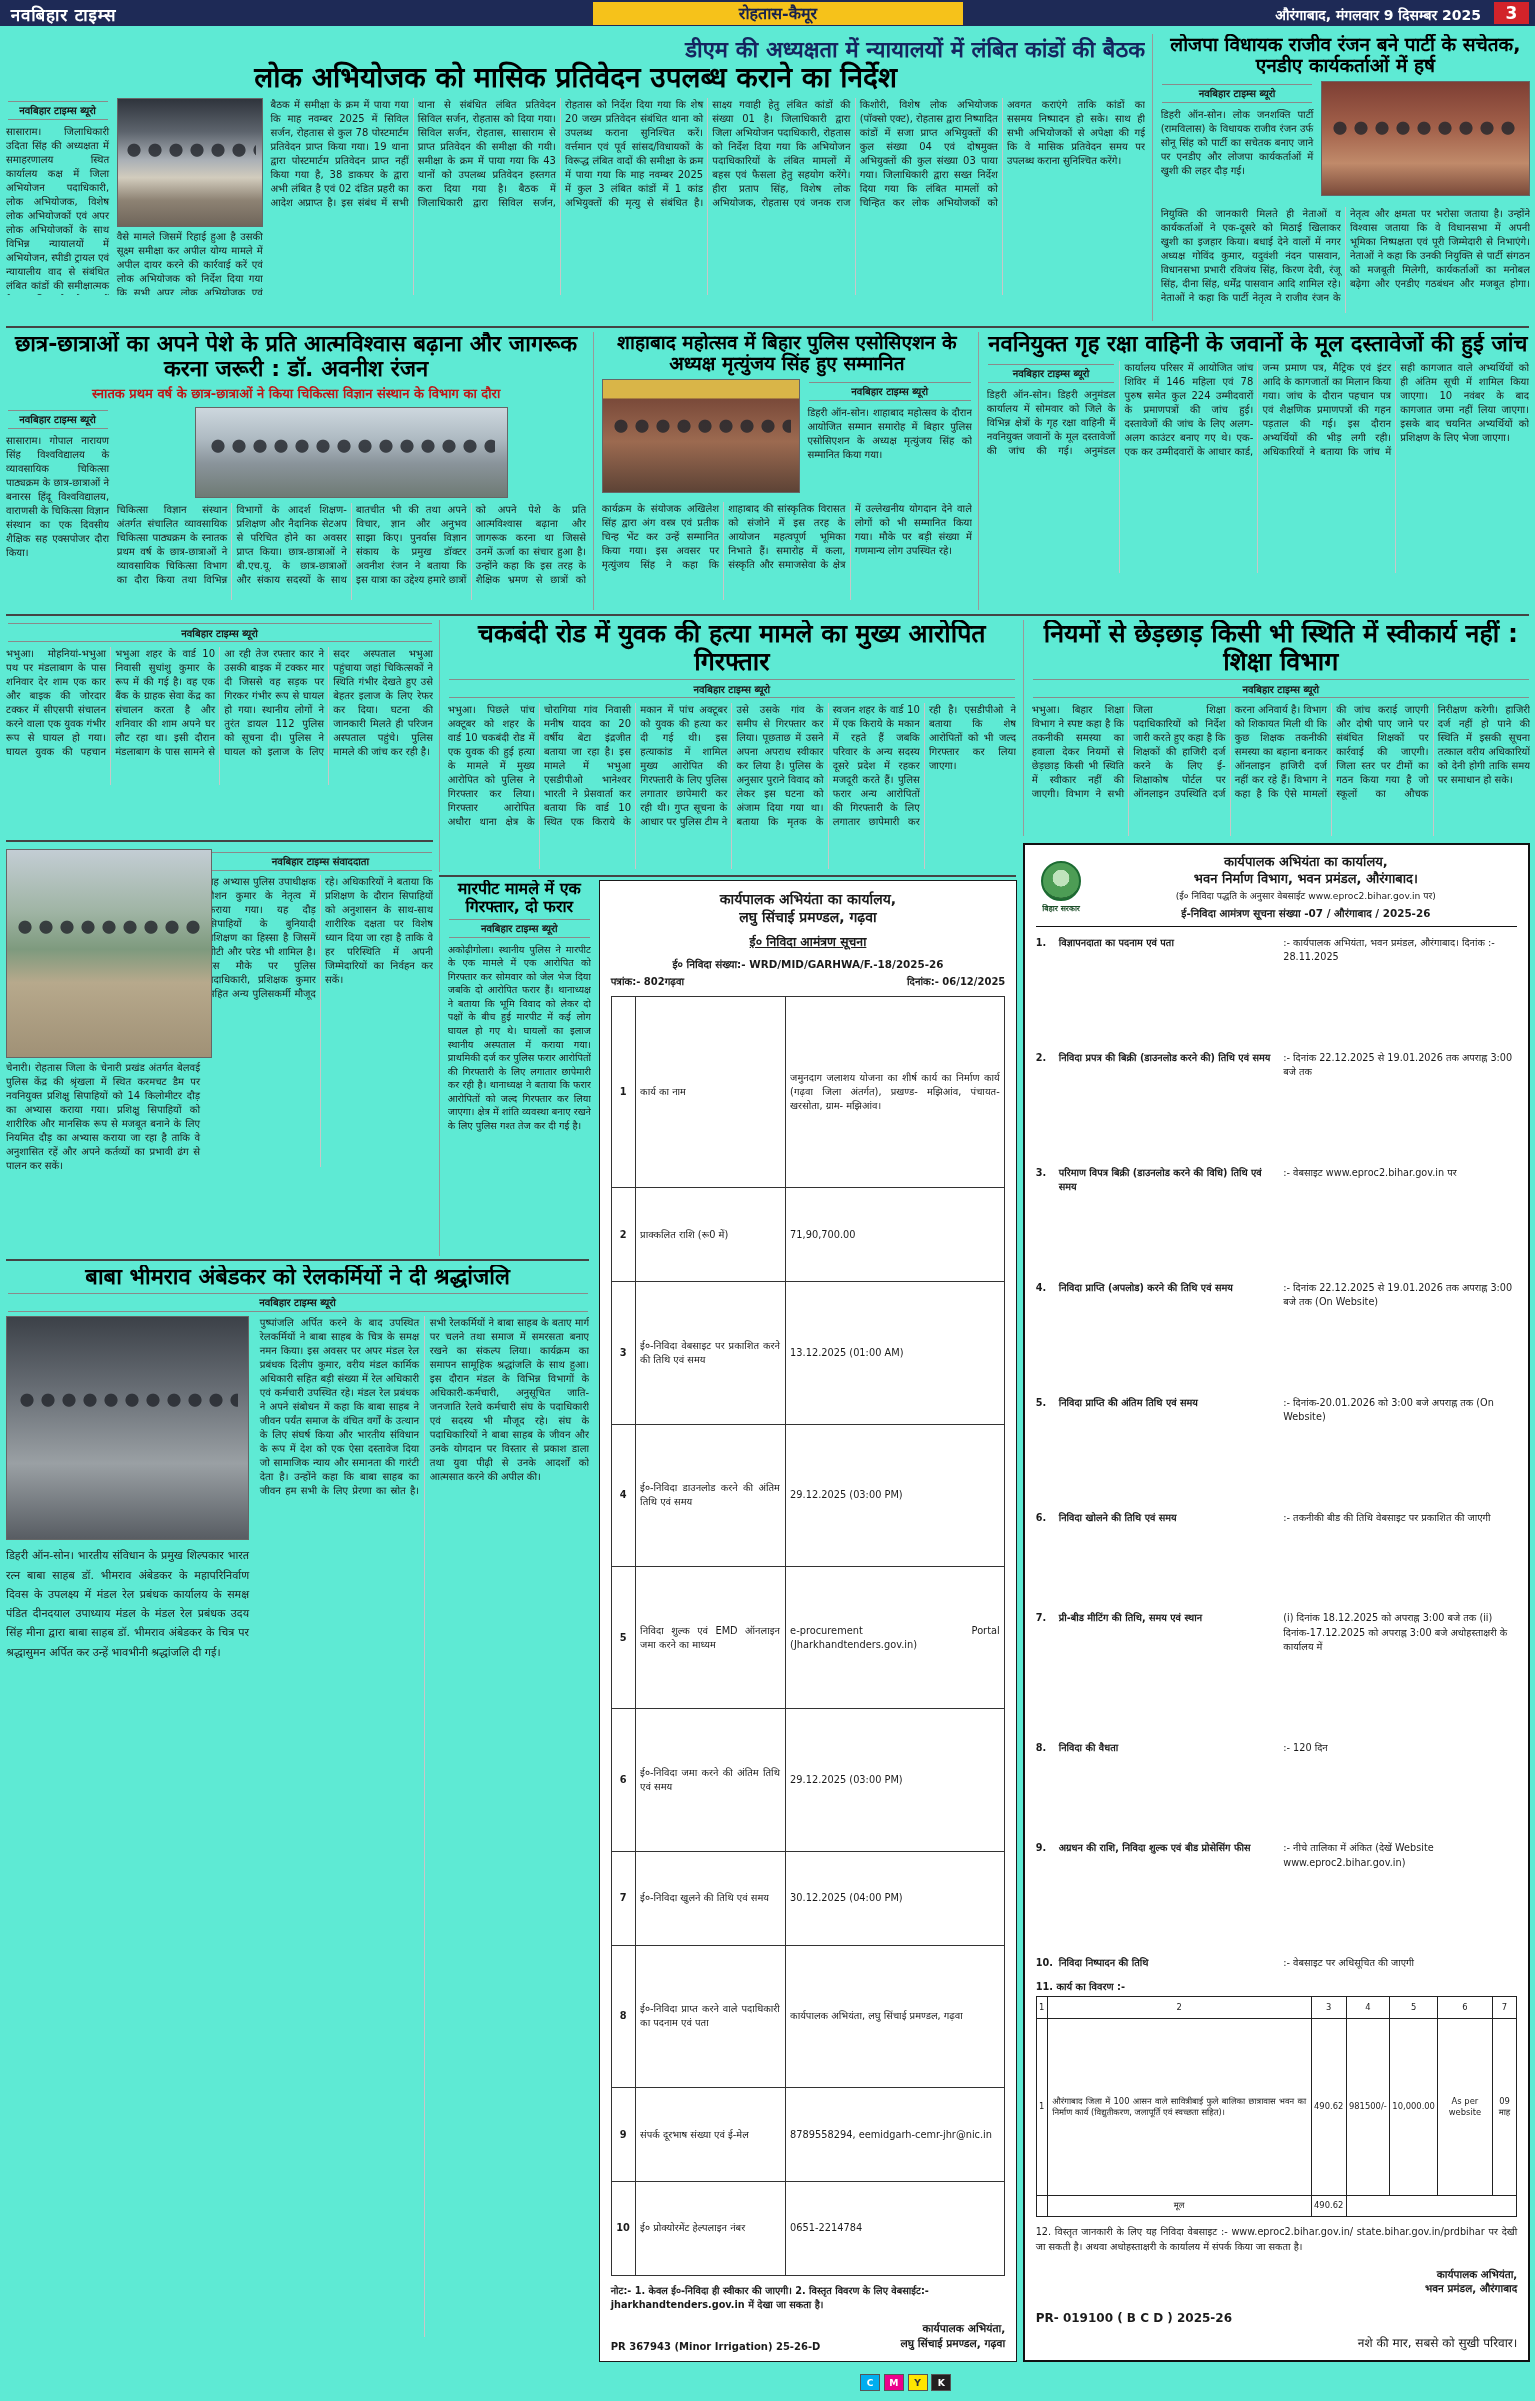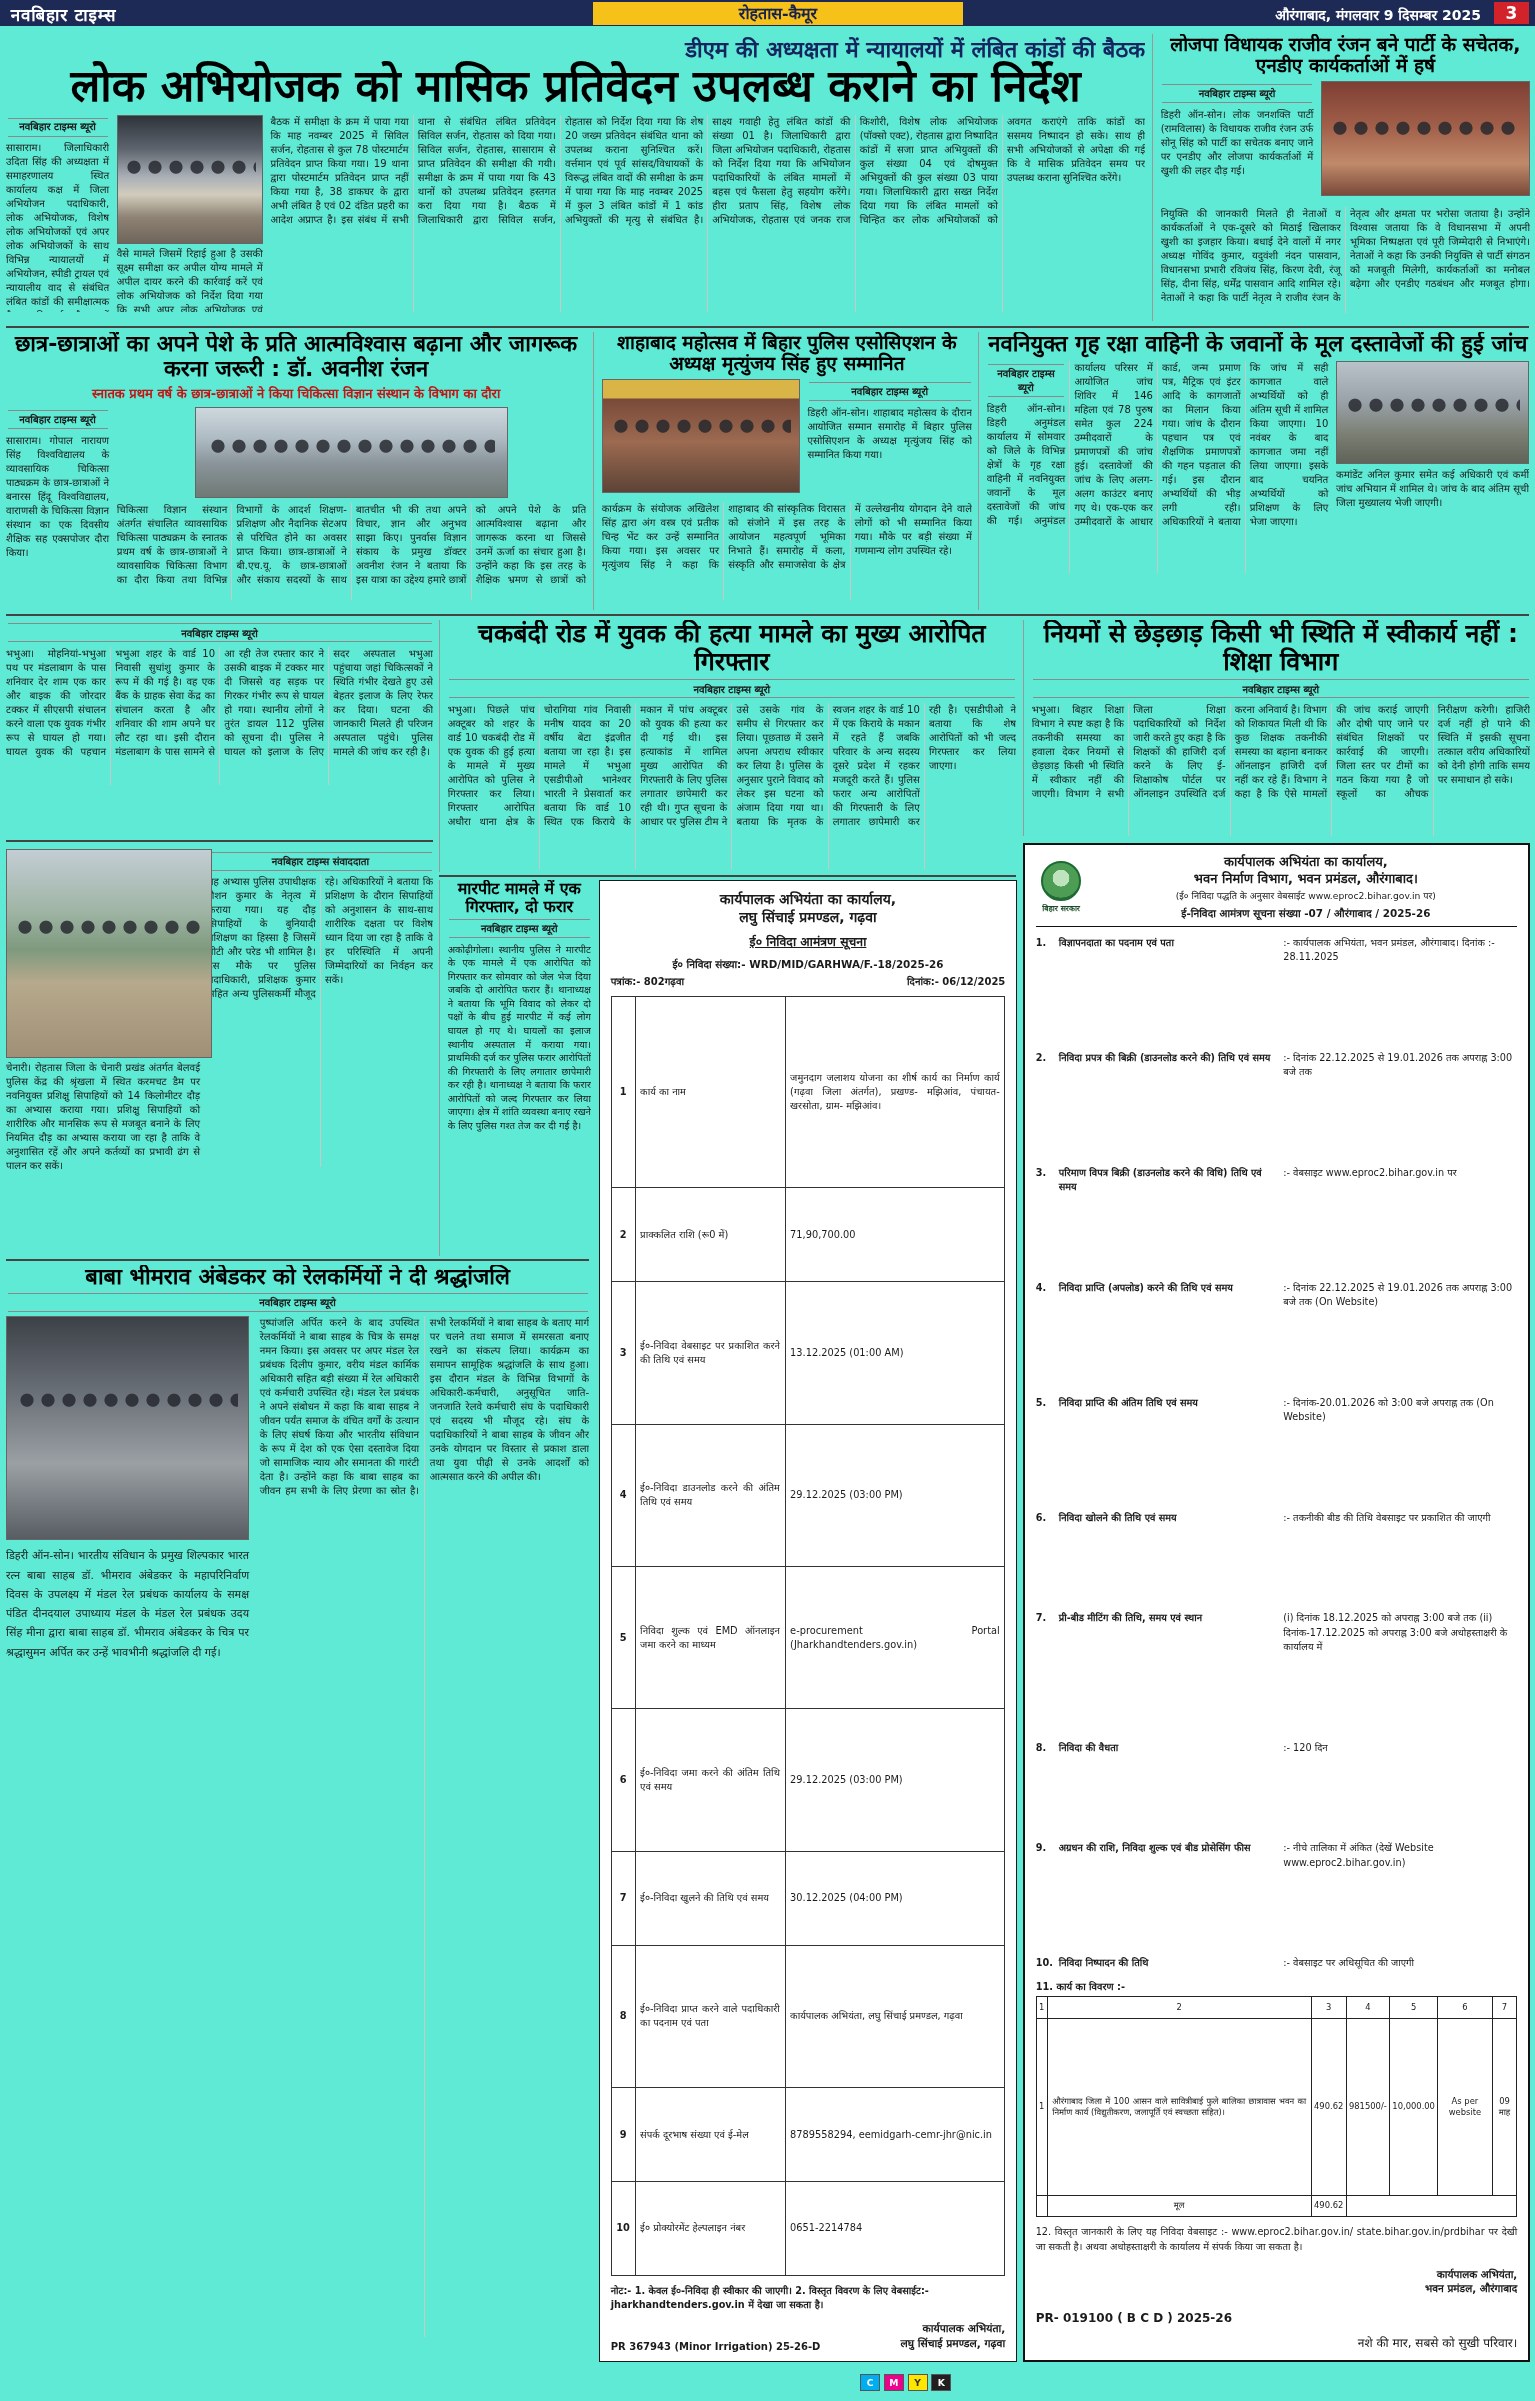--- a/index.html
+++ b/index.html
@@ -17,21 +17,21 @@
   .mh-date{position:absolute;right:54px;top:4.6px;color:#fff;font-size:14px;font-weight:bold}
   .mh-page{position:absolute;right:6.1px;top:2.3px;width:35px;height:21.5px;background:#d2232a;color:#fff;
            font-weight:bold;font-size:17px;display:flex;align-items:center;justify-content:center}
 
   
   .hrule{position:absolute;height:1.5px;background:#444}
   .rule-left{border-left:0.8px solid #999;padding-left:7.7px}
 
   
   .headline{font-weight:bold;color:#000;text-align:center;line-height:1.12}
-  .h-xl{font-size:44px;line-height:1.05}
+  .h-xl{font-size:28px;line-height:1.05}
   .h-lg{font-size:25px}
   .h-md{font-size:22px}
   .h-sm{font-size:19px}
   .h-xs{font-size:16px}
   .kicker{font-size:22px;font-weight:bold;color:#15255f;text-align:right;padding-top:1.5px}
   .subhead{font-size:13px;font-weight:bold;color:#c01515;text-align:center;margin-top:3.1px}
   .byline{font-weight:bold;text-align:center;font-size:10px;border-top:0.8px solid #8a8a8a;border-bottom:0.8px solid #8a8a8a;
           padding:1.5px 0;margin:3.1px 1.5px 4.6px}
   .bt{font-size:10px;line-height:1.4;text-align:justify}
   .bt p{margin-bottom:4.6px}
@@ -245,26 +245,20 @@
     </div>
   </section>
 
   <section class="abs story grihraksha rule-left">
     <h2 class="headline h-md">नवनियुक्त गृह रक्षा वाहिनी के जवानों के मूल दस्तावेजों की हुई जांच</h2>
     <div class="gr-content">
       <div class="gr-cols bt">
         <div class="byline">नवबिहार टाइम्स ब्यूरो</div>
         <p>डिहरी ऑन-सोन। डिहरी अनुमंडल कार्यालय में सोमवार को जिले के विभिन्न क्षेत्रों के गृह रक्षा वाहिनी में नवनियुक्त जवानों के मूल दस्तावेजों की जांच की गई। अनुमंडल कार्यालय परिसर में आयोजित जांच शिविर में 146 महिला एवं 78 पुरुष समेत कुल 224 उम्मीदवारों के प्रमाणपत्रों की जांच हुई। दस्तावेजों की जांच के लिए अलग-अलग काउंटर बनाए गए थे। एक-एक कर उम्मीदवारों के आधार कार्ड, जन्म प्रमाण पत्र, मैट्रिक एवं इंटर आदि के कागजातों का मिलान किया गया। जांच के दौरान पहचान पत्र एवं शैक्षणिक प्रमाणपत्रों की गहन पड़ताल की गई। इस दौरान अभ्यर्थियों की भीड़ लगी रही। अधिकारियों ने बताया कि जांच में सही कागजात वाले अभ्यर्थियों को ही अंतिम सूची में शामिल किया जाएगा। 10 नवंबर के बाद कागजात जमा नहीं लिया जाएगा। इसके बाद चयनित अभ्यर्थियों को प्रशिक्षण के लिए भेजा जाएगा।</p>
       </div>
-      <div class="gr-right">
-        <div class="ph ph-docs gr-photo">
-            <div class="heads"></div>
-          </div>
-        <p class="bt">कमांडेंट अनिल कुमार समेत कई अधिकारी एवं कर्मी जांच अभियान में शामिल थे। जांच के बाद अंतिम सूची जिला मुख्यालय भेजी जाएगी।</p>
-      </div>
     </div>
   </section>
 
   <div class="abs hrule" style="left:6.1px;top:614px;width:1523px"></div>
 
   <section class="abs story carbike">
     <div class="byline">नवबिहार टाइम्स ब्यूरो</div>
     <div class="cb-cols bt">
       <p>भभुआ। मोहनियां-भभुआ पथ पर मंडलाबाग के पास शनिवार देर शाम एक कार और बाइक की जोरदार टक्कर में सीएसपी संचालन करने वाला एक युवक गंभीर रूप से घायल हो गया। घायल युवक की पहचान भभुआ शहर के वार्ड 10 निवासी सुधांशु कुमार के रूप में की गई है। वह एक बैंक के ग्राहक सेवा केंद्र का संचालन करता है और शनिवार की शाम अपने घर लौट रहा था। इसी दौरान मंडलाबाग के पास सामने से आ रही तेज रफ्तार कार ने उसकी बाइक में टक्कर मार दी जिससे वह सड़क पर गिरकर गंभीर रूप से घायल हो गया। स्थानीय लोगों ने तुरंत डायल 112 पुलिस को सूचना दी। पुलिस ने घायल को इलाज के लिए सदर अस्पताल भभुआ पहुंचाया जहां चिकित्सकों ने स्थिति गंभीर देखते हुए उसे बेहतर इलाज के लिए रेफर कर दिया। घटना की जानकारी मिलते ही परिजन अस्पताल पहुंचे। पुलिस मामले की जांच कर रही है।</p>
     </div>

